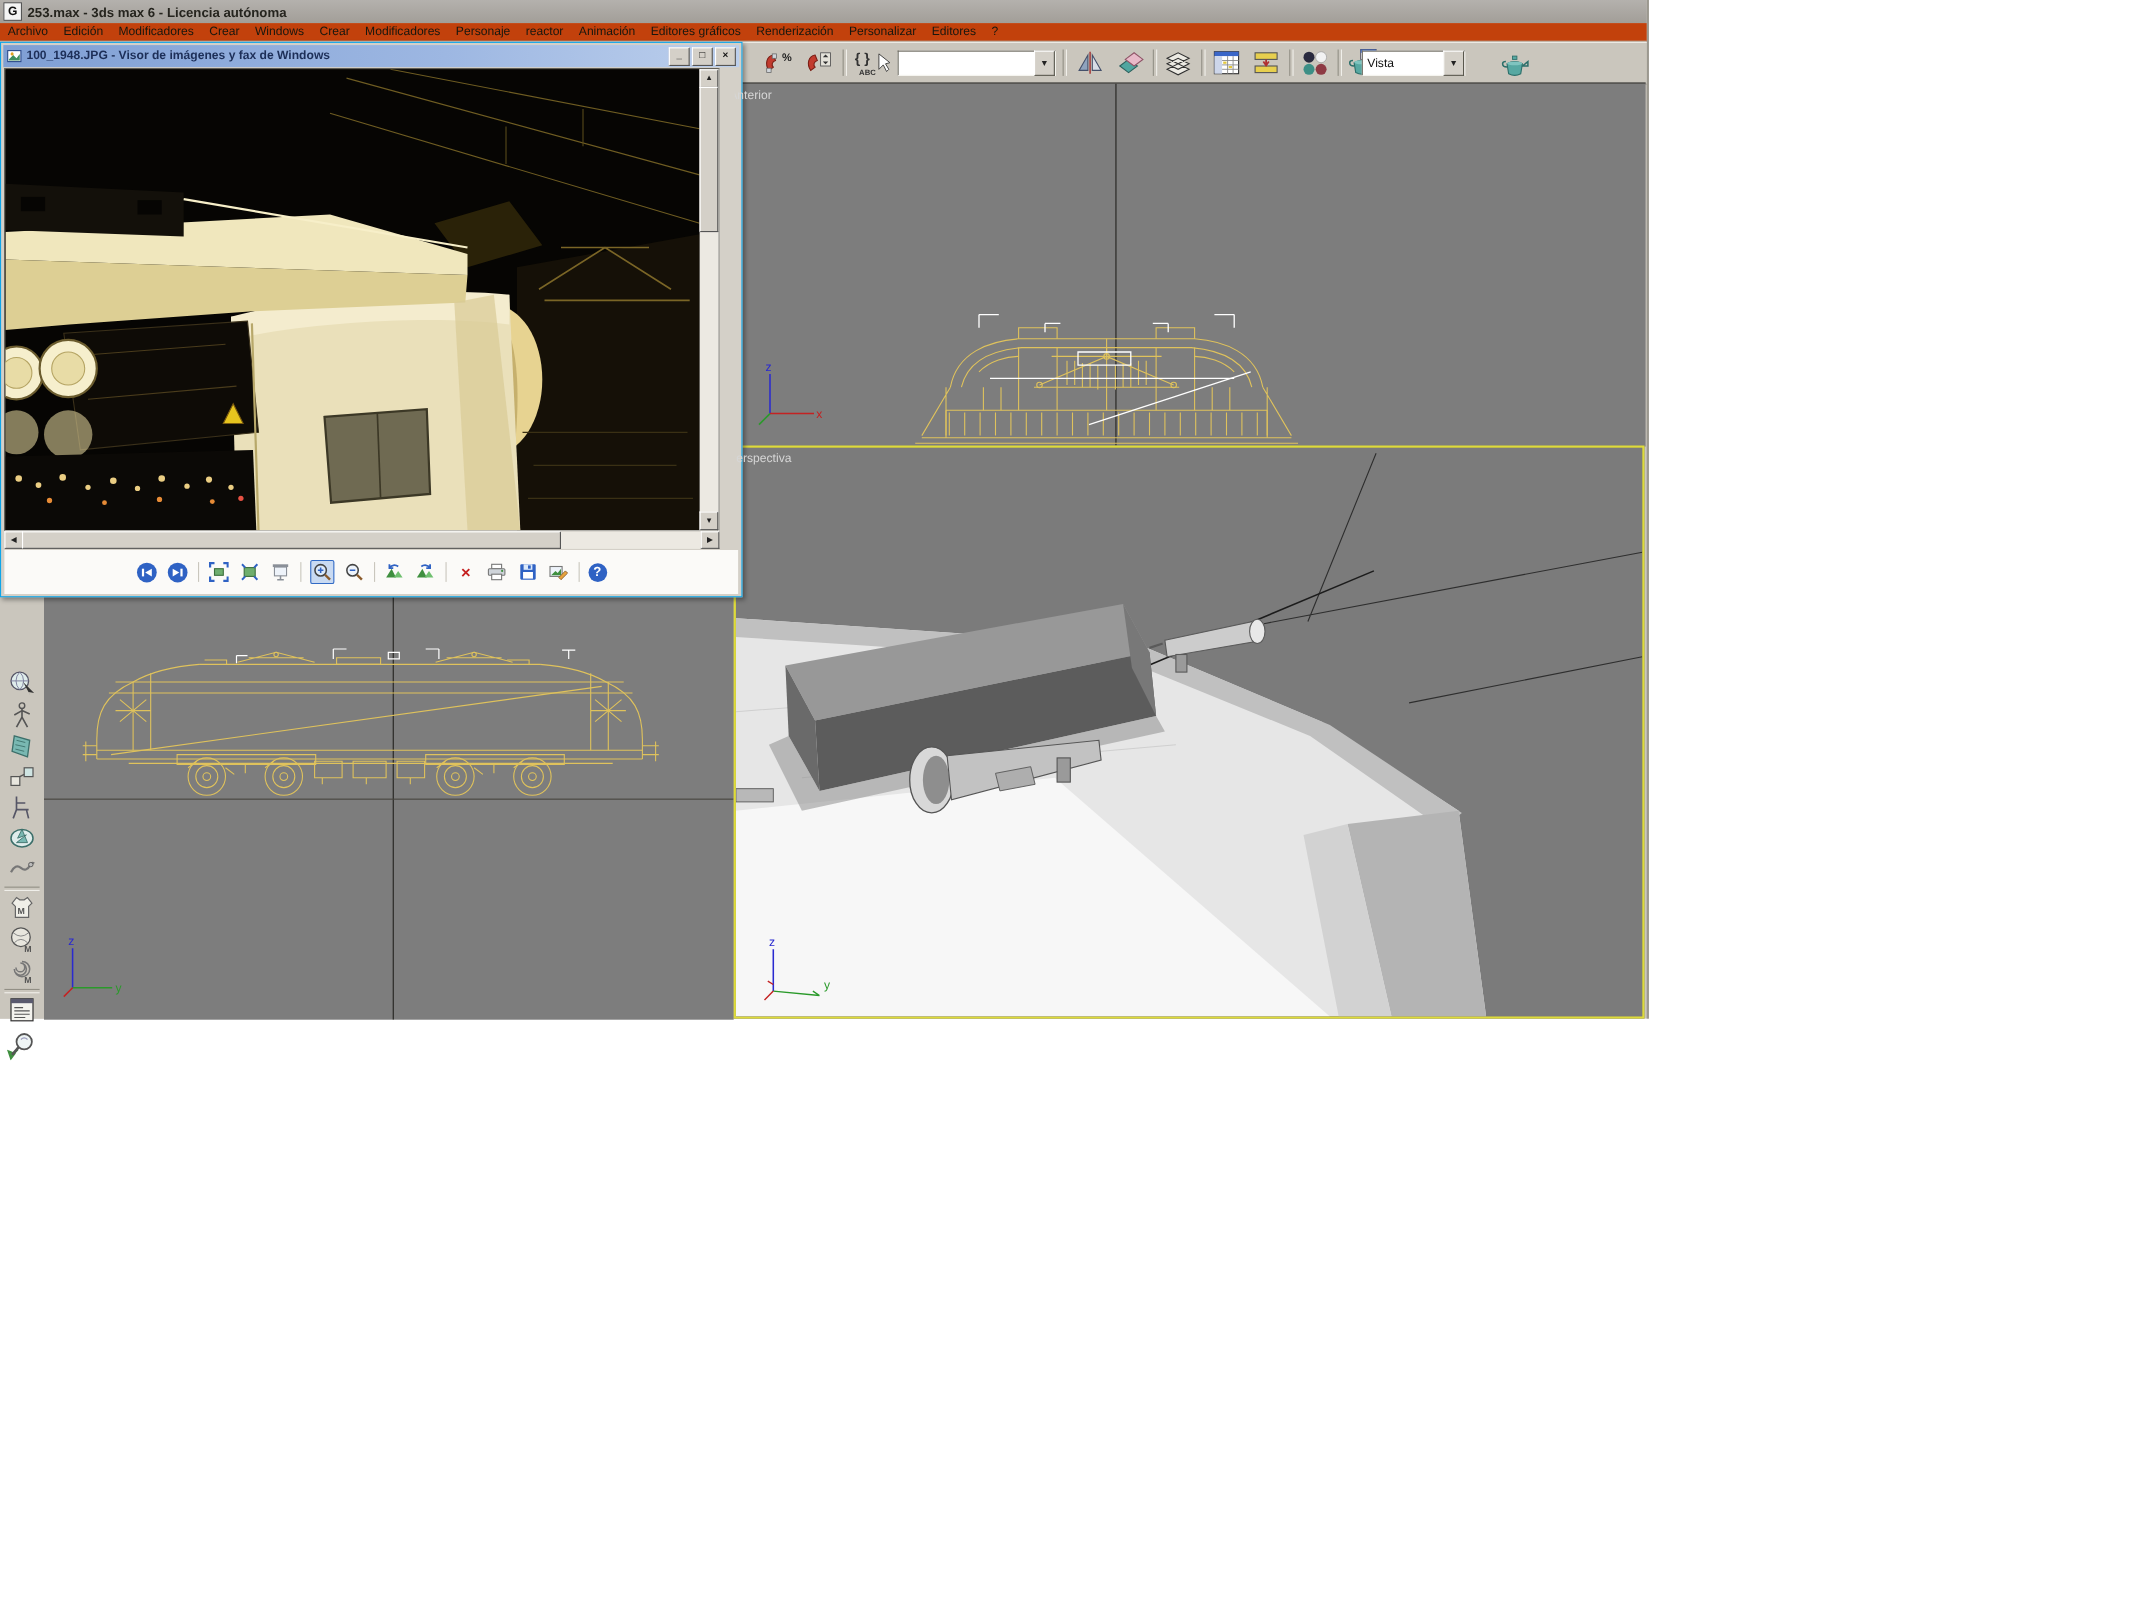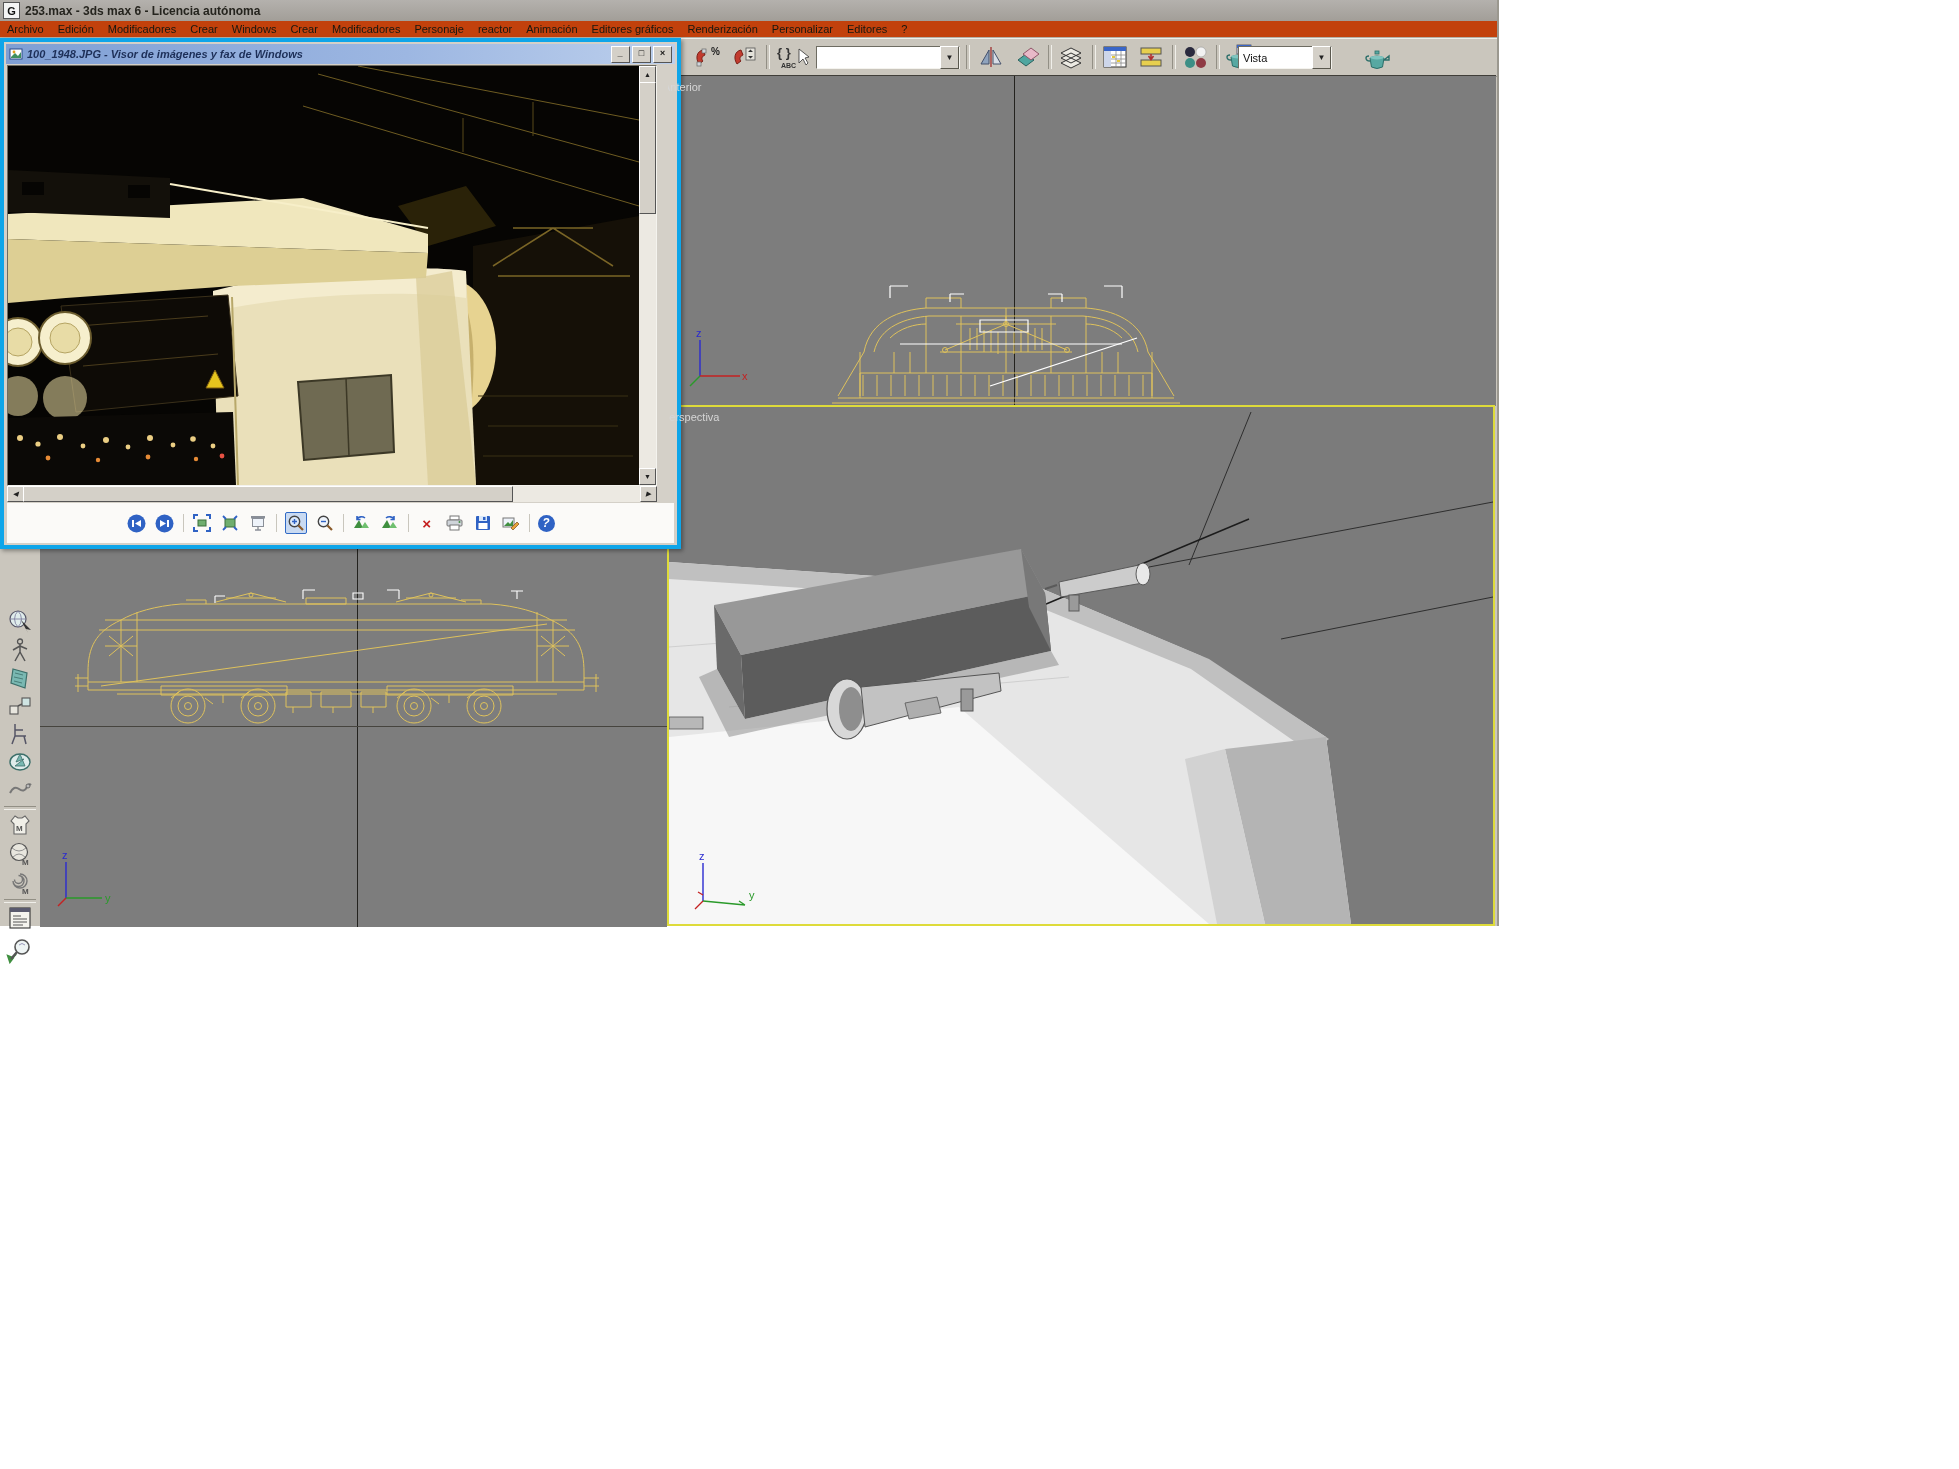--- a/index.html
+++ b/index.html
@@ -33,21 +33,21 @@
   .axisline-h{position:absolute;height:1px;background:#46443e;}
   .wire{position:absolute;}
 
   
   .reactorbar{position:absolute;left:0;top:75px;width:40px;height:851px;background:#cac6bd;border-right:1px solid #8f8c82;}
   .ricon{position:absolute;left:6px;width:28px;height:26px;display:flex;align-items:center;justify-content:center;}
   .rsep{position:absolute;left:4px;width:32px;height:2px;border-top:1px solid #928f85;border-bottom:1px solid #f0efea;}
 
   
   .viewer{position:absolute;left:0;top:38px;width:673px;height:503px;background:#d4d0c8;
-    border:4px solid #0ea5e9;box-shadow:2px 2px 4px rgba(0,0,0,.35);font-style:italic;}
+    border:1px solid #0ea5e9;box-shadow:2px 2px 4px rgba(0,0,0,.35);}
   .v-titlebar{position:absolute;left:2px;top:2px;right:2px;height:20px;
     background:linear-gradient(90deg,#7f9fd4,#9db7e2 60%,#bccfec);display:flex;align-items:center;gap:4px;padding-left:3px;}
   .v-title{font-size:11px;font-weight:bold;color:#1d2f58;white-space:nowrap;overflow:hidden;flex:1;}
   .v-btns{display:flex;gap:2px;margin-right:3px;}
   .wbtn{width:17px;height:15px;background:#d4d0c8;border:1px solid;border-color:#fff #555 #555 #fff;
     font-size:9px;line-height:12px;text-align:center;color:#111;font-weight:bold;}
   .v-imgarea{position:absolute;left:3px;top:23px;width:650px;height:421px;background:#060503;
     border:1px solid;border-color:#6e6c62 #f4f3ee #f4f3ee #6e6c62;box-sizing:border-box;}
   .v-photo{position:absolute;left:0;top:0;width:631px;height:419px;}
   .sb-v{position:absolute;right:0;top:0;width:17px;height:419px;background:#ece9e2;}

